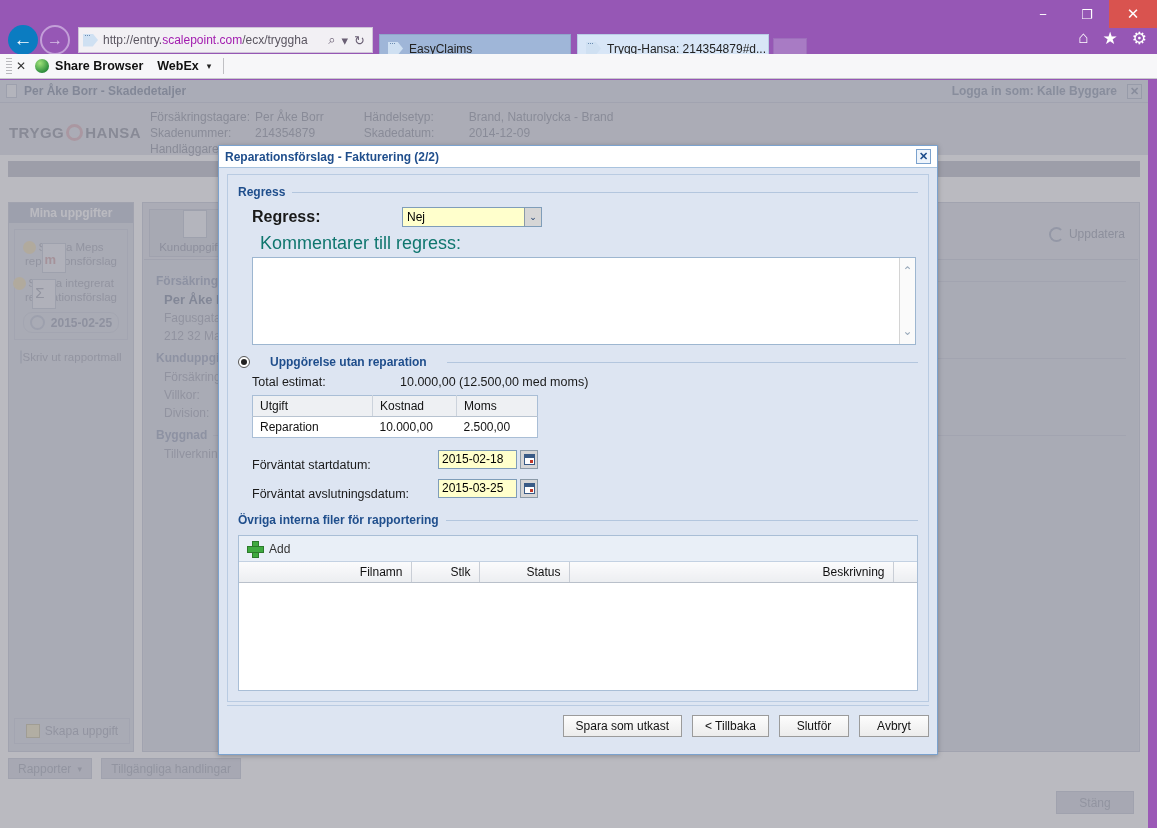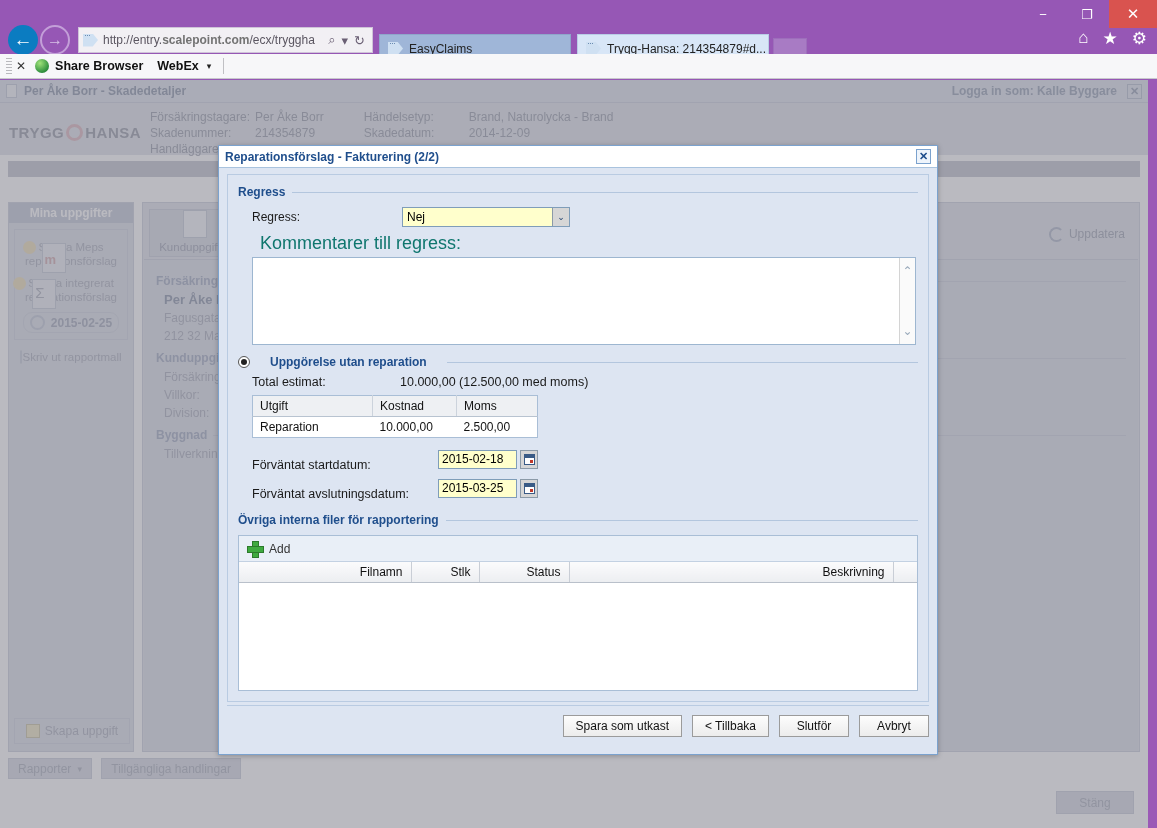--- a/index.html
+++ b/index.html
@@ -35,21 +35,21 @@
   #address-bar {
     margin-left:8px; width:295px; height:26px; background:#f2f0f4;
     border:1px solid #cfc4d8; display:flex; align-items:center; padding:0 4px;
   }
   .ie-doc-icon {
     width:15px; height:13px; background:#cfe0f2; position:relative; flex:0 0 auto;
     clip-path: polygon(0 0, 65% 0, 100% 50%, 65% 100%, 0 100%);
   }
   .ie-doc-icon::after{ content:"···"; position:absolute; left:1px; top:-4px; font-size:9px; color:#5a7fa8; letter-spacing:-1px;}
   #url-text { flex:1; margin-left:5px; color:#5a5560; font-size:12px; white-space:nowrap; overflow:hidden; }
-  #url-text b { color:#737373; font-weight:bold; }
+  #url-text b { color:#a21caf; font-weight:normal; }
   .addr-icon { color:#6a5f74; font-size:13px; padding:0 3px; }
 
   .tab {
     height:28px; margin-left:6px; display:flex; align-items:center; padding:0 8px;
     font-size:12px; color:#222; background:#9fb6d8; border:1px solid #8ea6ca;
     border-bottom:none; align-self:flex-end; position:relative; top:4px;
   }
   .tab.active { background:#d8e6f7; border-color:#b9cde6; }
   .tab .tab-label { margin-left:6px; white-space:nowrap; }
   .tab .tab-close { margin-left:9px; color:#4a4450; font-size:12px; }
@@ -172,25 +172,25 @@
     color:#1f4e8c; font-size:11px; display:flex;align-items:center;justify-content:center;
   }
   #dlg-body { position:absolute; left:8px; right:8px; top:28px; bottom:52px;
     background:#dde5f2; border:1px solid #b9cbe2; padding:6px 10px; overflow:hidden; }
 
   .fieldset-head { display:flex; align-items:center; gap:7px; margin:4px 0 8px 0; }
   .fieldset-head .t { color:#1f4e8c; font-weight:bold; font-size:12px; }
   .fieldset-head .rule { flex:1; height:1px; background:#b3c6de; }
 
   .row { display:flex; align-items:center; margin:4px 0; }
-  .lbl { color:#1a1a1a; font-size:12px; }
+  .lbl { color:#1a1a1a; font-size:16px;font-weight:bold; }
   #regress-label { width:150px; }
 
   .ddl {
-    width:168px; height:20px; background:#ffffcc; border:1px solid #7f9db9;
+    width:140px; height:20px; background:#ffffcc; border:1px solid #7f9db9;
     display:flex; align-items:center; font-size:12px; color:#000; padding-left:4px; position:relative;
   }
   .ddl .arrow { position:absolute; right:0; top:0; width:17px; height:18px; background:#d6d6d6;
      border-left:1px solid #8b9aa8; display:flex; align-items:center; justify-content:center;
      color:#1f3f6b; font-size:9px; }
 
   #comment-label { margin:6px 0 3px 22px; color:#0f766e; font-size:18px; }
   #comment-box { margin-left:14px; width:664px; height:88px; background:#fff; border:1px solid #9db6d0;
      position:relative; }
   #comment-scroll { position:absolute; right:0; top:0; width:16px; height:100%; background:#fafafa;

